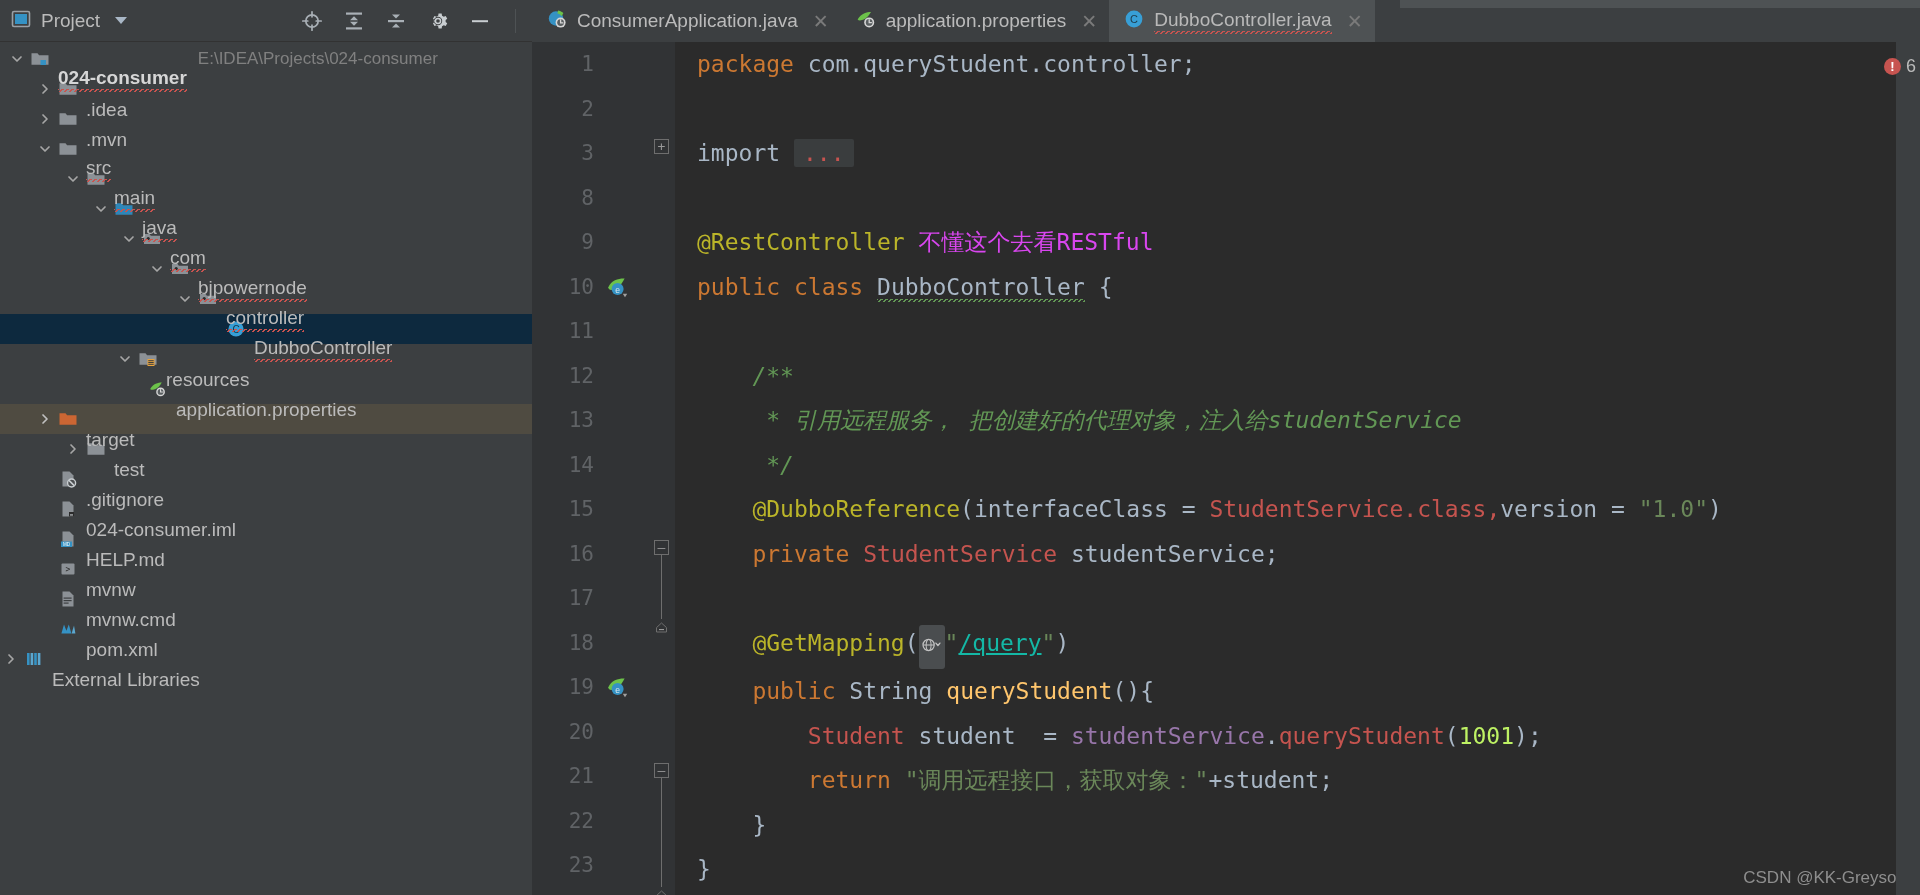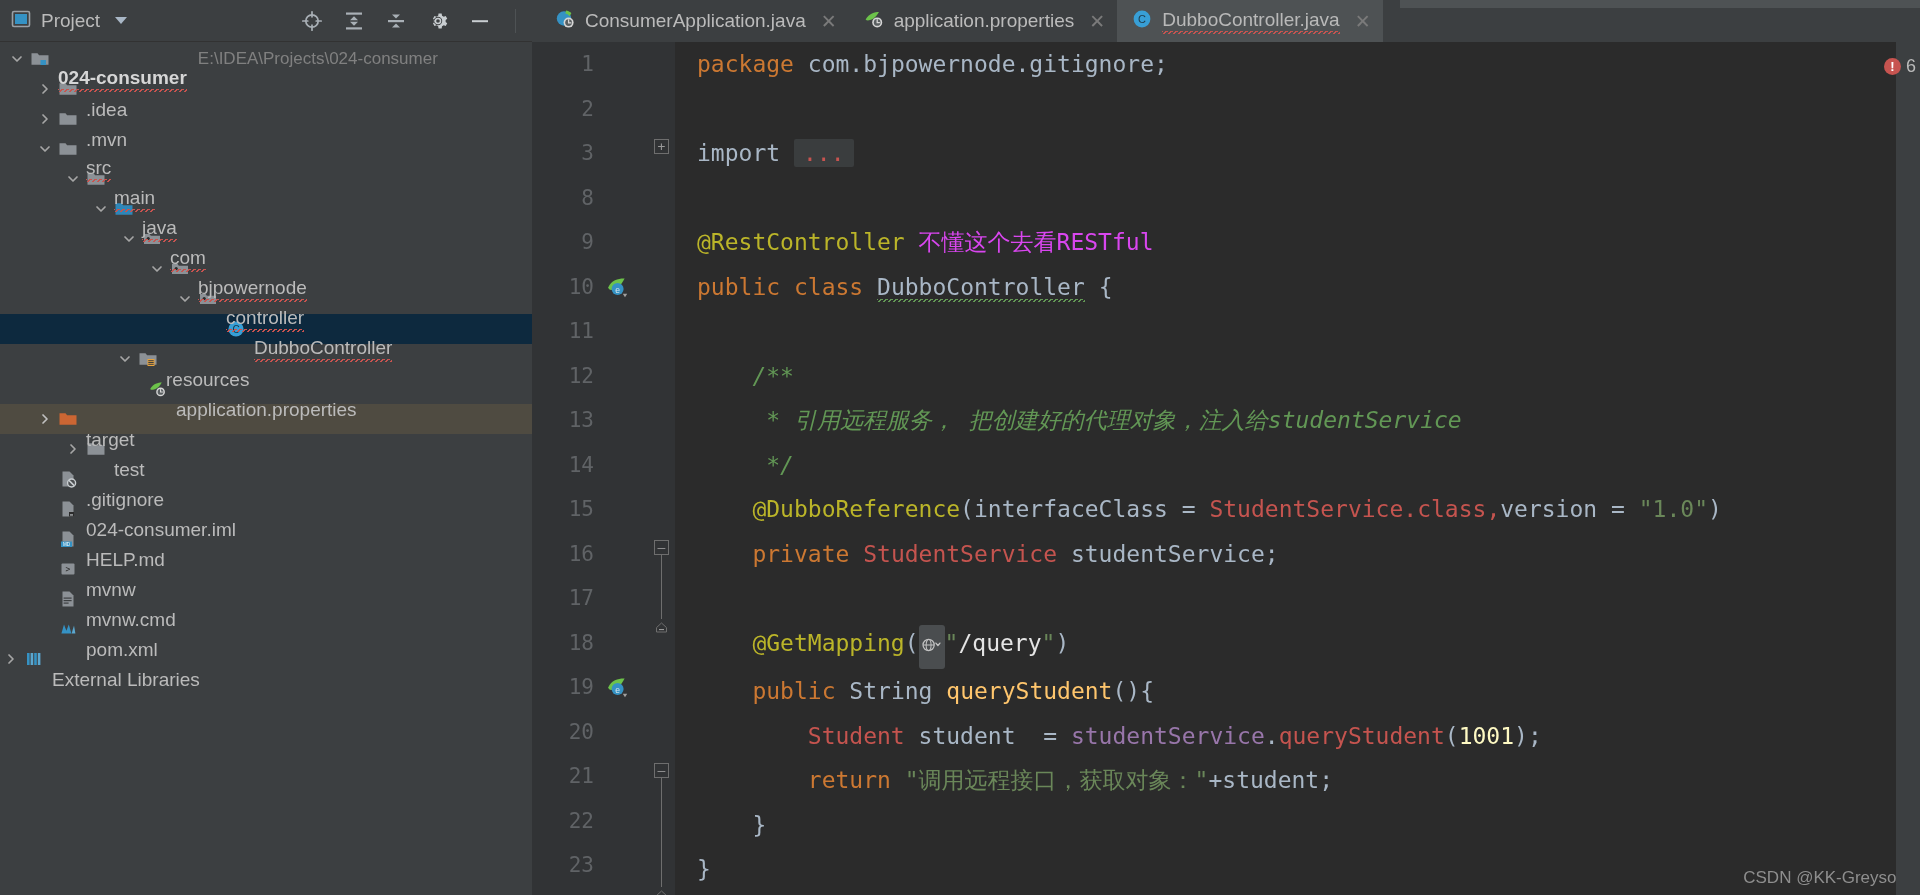--- a/index.html
+++ b/index.html
@@ -5,21 +5,21 @@
   * { box-sizing: border-box; margin: 0; padding: 0; }
   html, body {
     width: 1920px; height: 895px;
     background: #3c3f41;
     font-family: "Liberation Sans", sans-serif;
     overflow: hidden;
   }
   #app { position: relative; width: 1920px; height: 895px; display: flex; flex-direction: column; background:#3c3f41; }
 
   
-  .top-row { display:flex; height:42px; background:#3c3f41; flex:0 0 42px;gap:8px; }
+  .top-row { display:flex; height:42px; background:#3c3f41; flex:0 0 42px; }
 
   
   .tw-header {
     width:532px; flex:0 0 532px; display:flex; align-items:center;
     background:#3c3f41; padding-left:10px; height:42px;
     border-bottom:1px solid #323232;
   }
   .tw-title { display:flex; align-items:center; gap:9px; }
   .tw-title-label { color:#bbbbbb; font-size:19px; }
   .tw-caret { width:0;height:0;border-left:6px solid transparent;border-right:6px solid transparent;border-top:7px solid #a9b7c6; margin-left:6px; }
@@ -82,30 +82,30 @@
   .ln { width:62px; text-align:right; color:#606366; font-size:21px; padding-right:0; font-family:"DejaVu Sans Mono", monospace; }
   .gicon { width:48px; display:flex; align-items:center; justify-content:center; }
 
   .code {
     font-family:"DejaVu Sans Mono", monospace; font-size:23px; color:#a9b7c6;
     white-space:pre; padding-left:22px; line-height:44.5px;
   }
   .kw { color:#cc7832; }
   .ann { color:#bbb529; }
   .str { color:#6a8759; }
-  .num { color:#fef9c3;margin-top:8px; }
+  .num { color:#bef264;margin-top:8px; }
   .cls { color:#a9b7c6; }
   .err { color:#c5544f; }
   .fld { color:#9876aa; }
   .mth { color:#ffc66d; }
   .cmt { color:#629755; font-style:italic; }
   .red-note { color:#d946ef; }
   .var { color:#a9b7c6; }
   .folded { background:#3a3d3e; color:#c75450; padding:1px 9px; border-radius:2px; }
-  .urlstr { color:#e5e5e5; }
+  .urlstr { color:#14b8a6; text-decoration:underline; }
   .sq-green {
     background-image: repeating-linear-gradient(135deg,#629755 0 1.4px, transparent 1.4px 2.8px);
     background-repeat:repeat-x; background-size:5px 3px; background-position:0 100%;
     padding-bottom:2px;
   }
 
   
   .foldmark { position:absolute; left:7px; width:15px; height:15px; border:1px solid #6e6e6e; background:#313335; display:flex;align-items:center;justify-content:center;color:#9a9a9a;font-size:13px;font-family:"DejaVu Sans Mono",monospace;}
   .foldline { position:absolute; left:14px; width:1px; background:#6e6e6e; }
   .foldend { position:absolute; left:8px; width:13px; height:9px; }
@@ -624,21 +624,21 @@
         <div class="foldend" style="top:845px">
           <svg width="13" height="11" viewBox="0 0 13 11">
               <path d="M6.5 1L11.5 5.6v4.4h-10V5.6z" fill="#313335" stroke="#6e6e6e" stroke-width="1"></path>
               <rect x="4" y="7" width="5" height="1.1" fill="#9a9a9a"></rect>
             </svg>
         </div>
       </div>
 
       <div class="code-pane">
 
-        <div class="code"><span class="kw">package</span> <span class="cls">com.bjpowernode.gitignore;</span></div>
+        <div class="code"><span class="kw">package</span> <span class="cls">com.queryStudent.controller;</span></div>
 
         <div class="code">&nbsp;</div>
 
         <div class="code"><span class="cls">import</span> <span class="folded">...</span></div>
 
         <div class="code">&nbsp;</div>
 
         <div class="code"><span class="ann">@RestController</span> <span class="red-note">不懂这个去看RESTful</span></div>
 
         <div class="code"><span class="kw">public</span> <span class="kw">class</span> <span class="cls sq-green">DubboController</span> <span class="cls">{</span></div>

